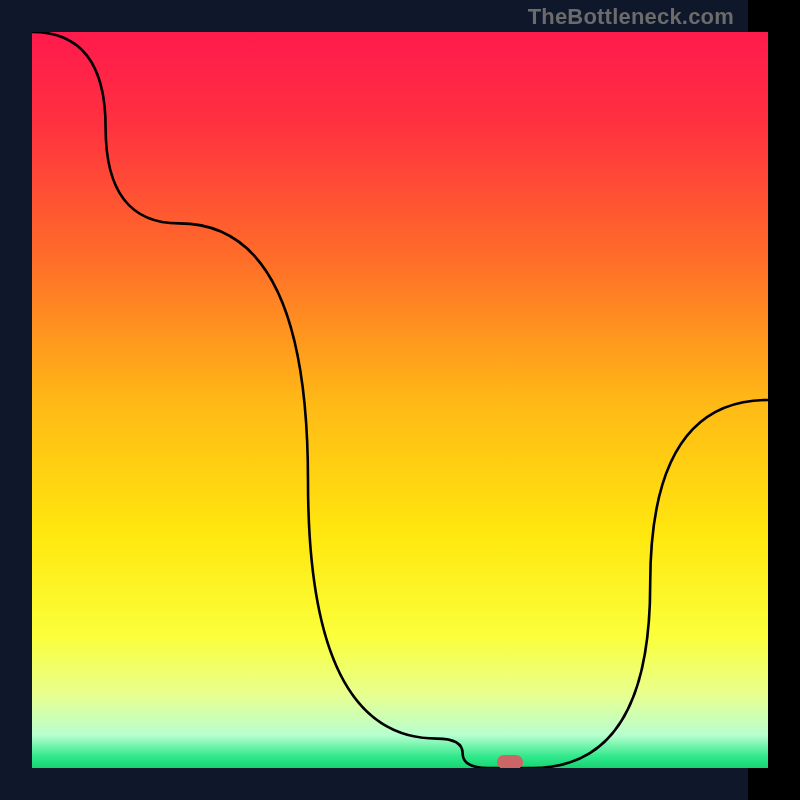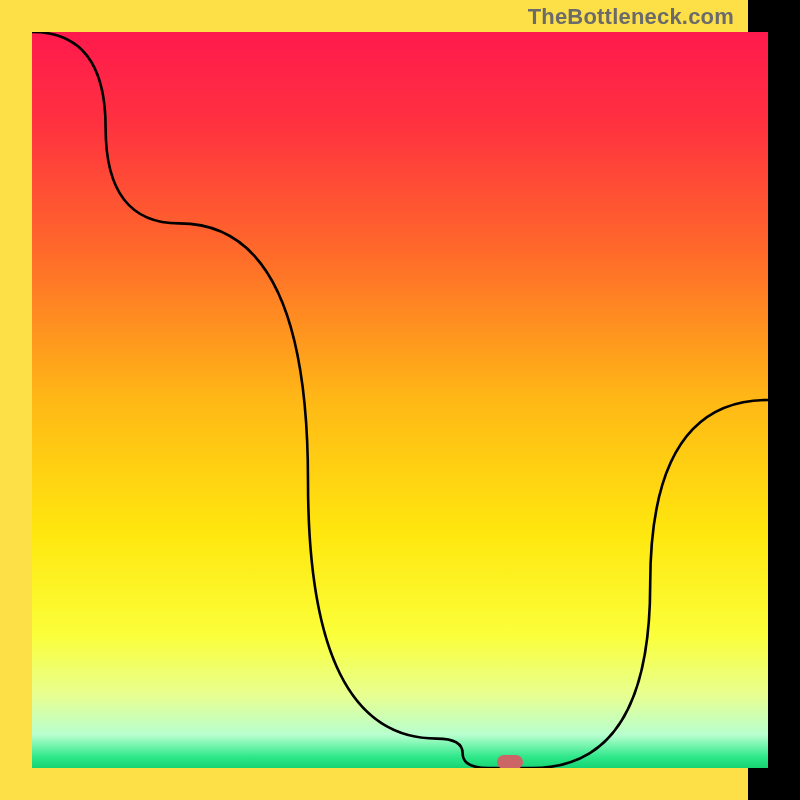--- a/index.html
+++ b/index.html
@@ -7,21 +7,21 @@
     padding: 0;
     width: 800px;
     height: 800px;
     background: #000;
     overflow: hidden;
   }
   .frame {
     position: relative;
     width: 748px;
     height: 800px;
-    background: #fde047;
+    background: #0f172a;
   }
   .watermark {
     position: absolute;
     top: 4px;
     right: 14px;
     font-family: Arial, Helvetica, sans-serif;
     font-size: 22px;
     font-weight: bold;
     color: #6b6b6b;
     letter-spacing: 0.2px;

